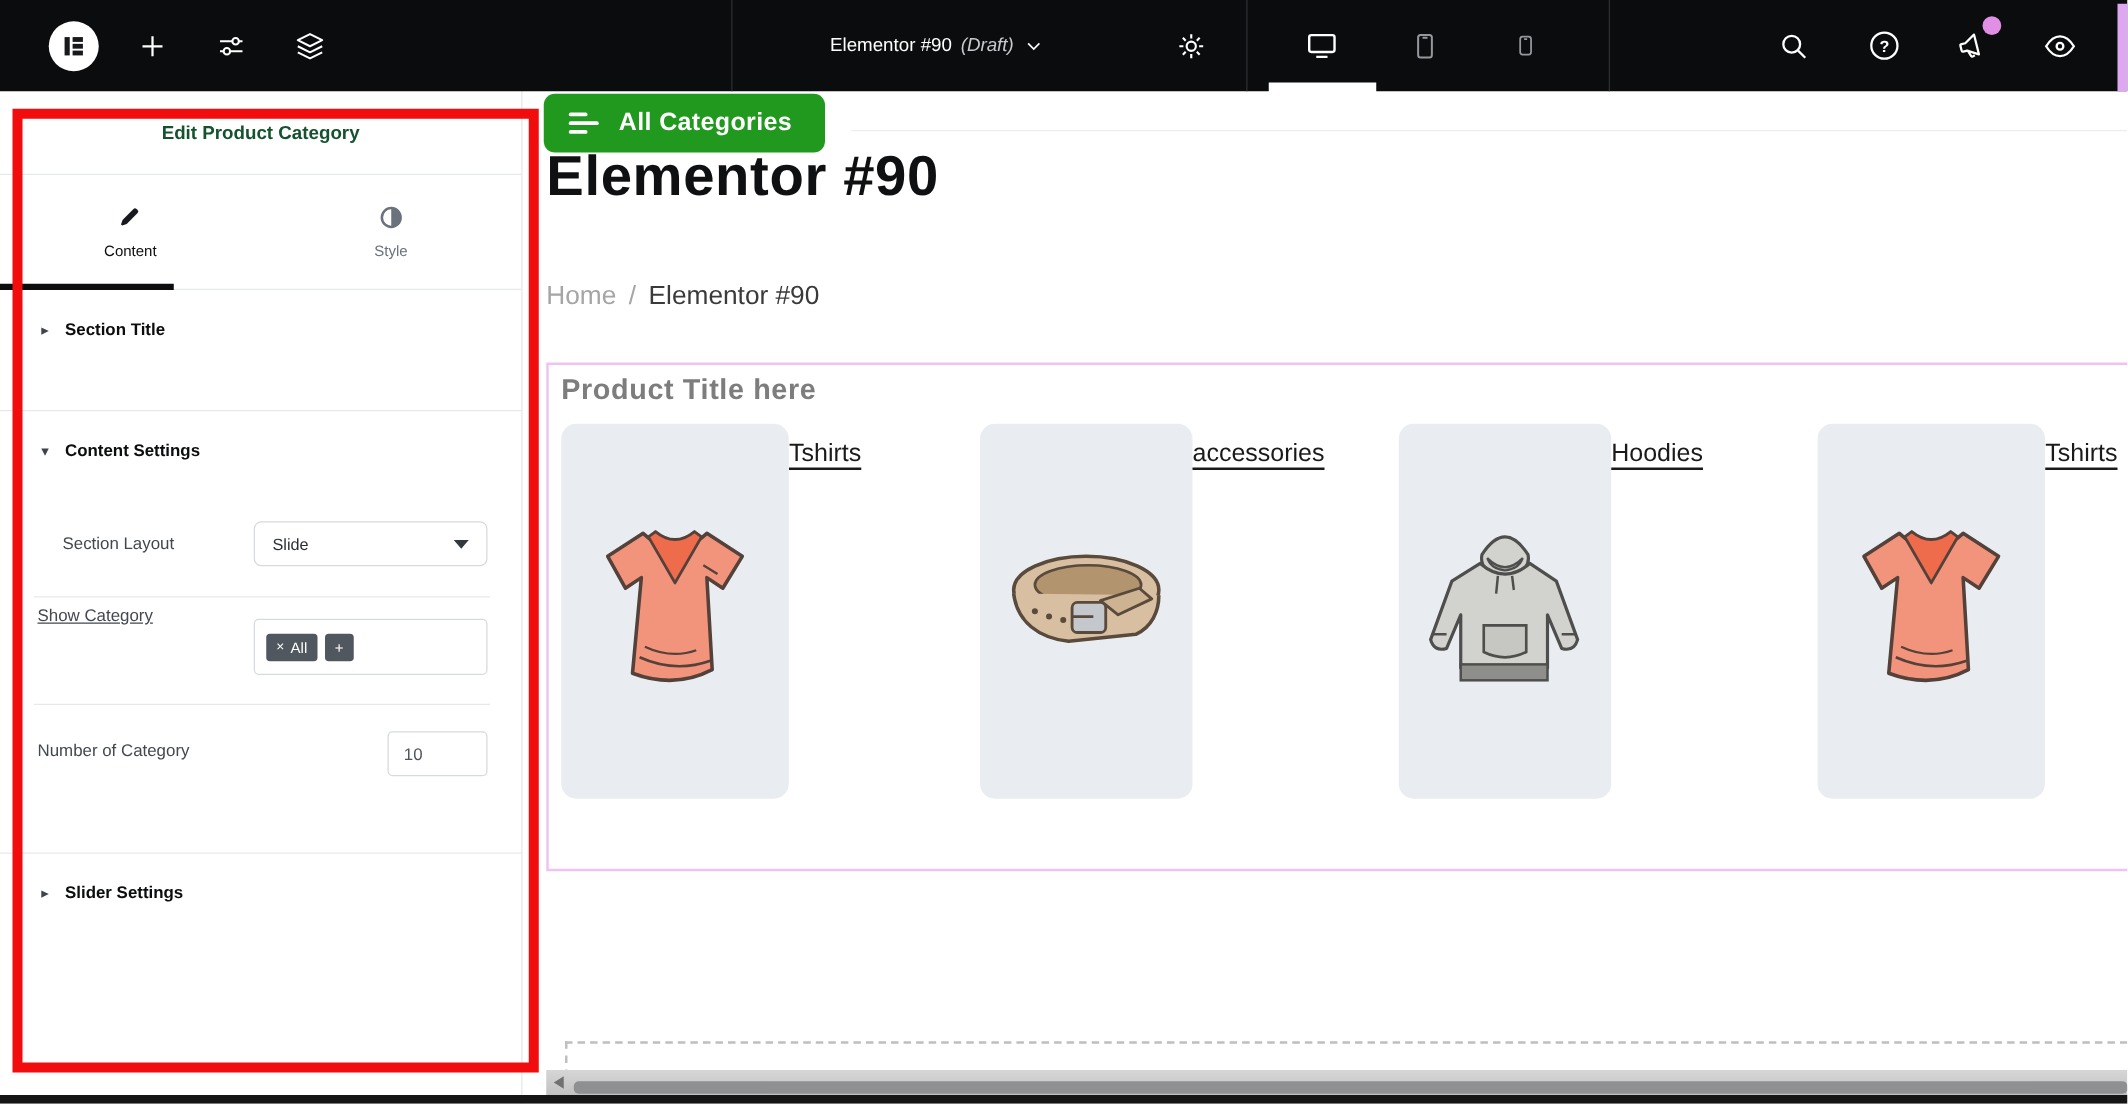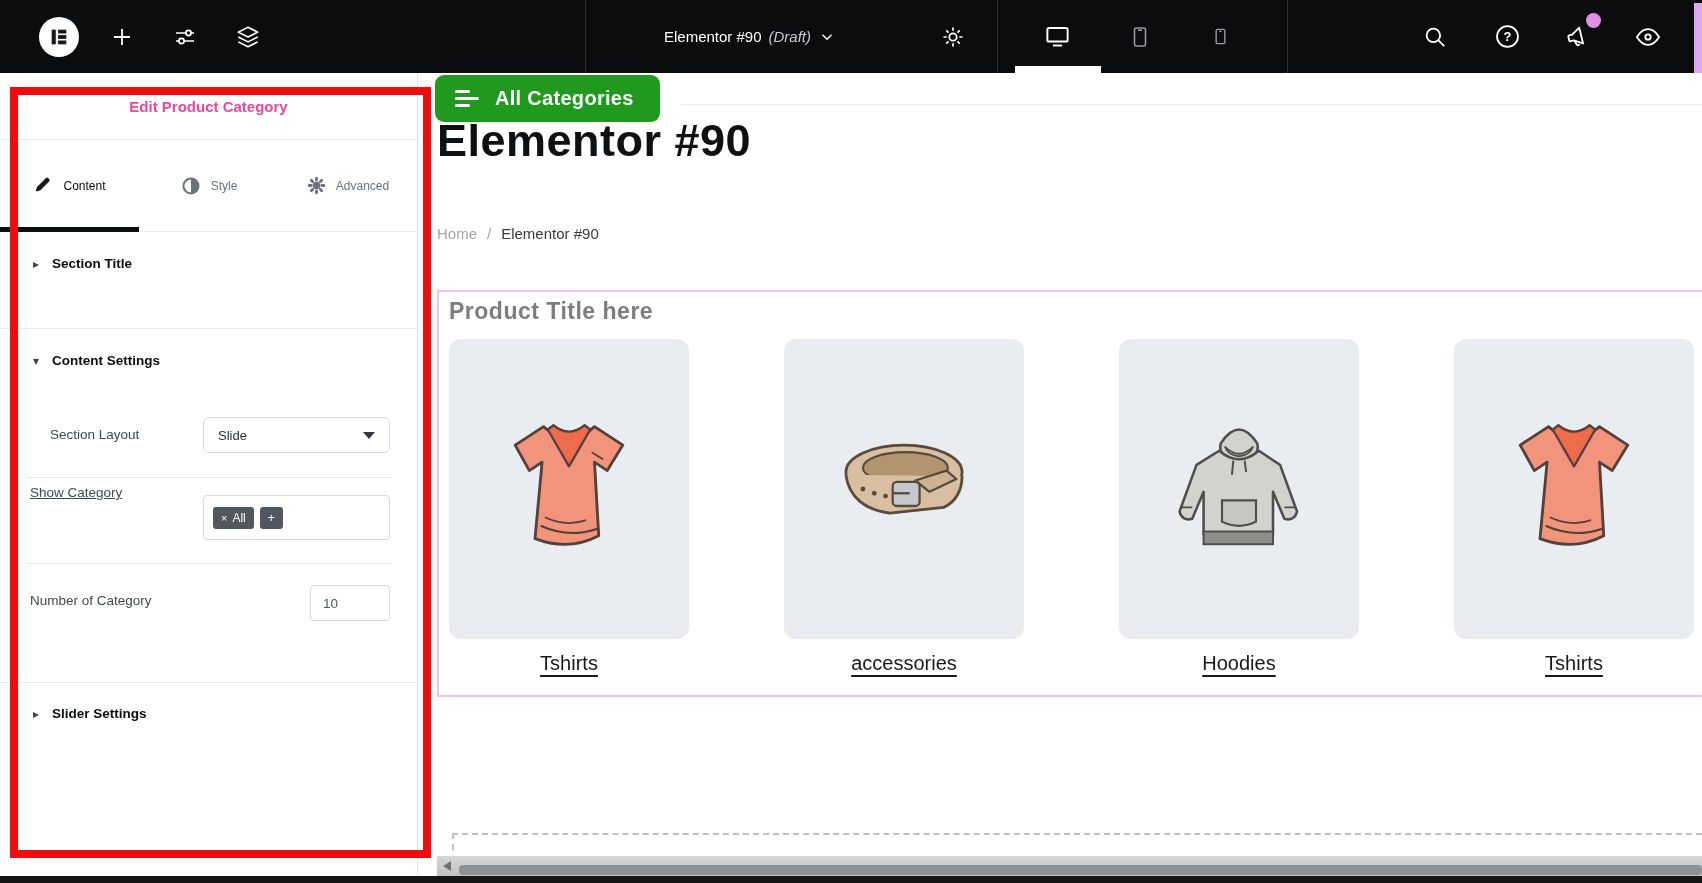--- a/index.html
+++ b/index.html
@@ -14,23 +14,23 @@
   .logo-circle { width:40px; height:40px; border-radius:50%; background:#fff; display:flex; align-items:center; justify-content:center; }
   .tb-title { color:#fff; font-size:15px; display:flex; align-items:center; gap:7px; }
   .tb-title .draft { font-style:italic; color:#c6c9cd; }
   .device-indicator { position:absolute; left:1015px; top:66px; width:86px; height:12px; background:#fff; z-index:22; }
   .pink-dot { position:absolute; left:1586px; top:13px; width:15px; height:15px; border-radius:50%; background:#e18fe4; z-index:23; }
   .pink-strip { position:absolute; left:1694px; top:3px; width:8px; height:70px; background:#dda8ef; z-index:40; }
 
   
   .panel { position:absolute; left:0; top:73px; width:418px; height:810px; background:#fff; border-right:1px solid #e4e7ea; z-index:5; }
   .panel-header { position:absolute; left:0; top:0; width:100%; height:67px; border-bottom:1px solid #e6e9ec;
-                  display:flex; align-items:center; justify-content:center; font-size:15px; font-weight:bold; color:#ec4899; }
+                  display:flex; align-items:center; justify-content:center; font-size:15px; font-weight:bold; color:#14532d; }
   .tabs { position:absolute; left:0; top:67px; width:100%; height:92px; border-bottom:1px solid #e6e9ec; display:flex; }
-  .tab { flex:1; display:flex; flex-direction:row; align-items:center; justify-content:center; gap:9px; cursor:pointer; }
+  .tab { flex:1; display:flex; flex-direction:column; align-items:center; justify-content:center; gap:9px; cursor:pointer; }
   .tab .tlabel { font-size:12px; color:#69727d; }
   .tab.active .tlabel { color:#0c0d0e; }
   .tab-underline { position:absolute; left:0; top:154px; width:139px; height:5px; background:#0c0d0e; }
   .acc-head { position:absolute; left:33px; display:flex; align-items:center; gap:13px; font-size:13.5px; font-weight:bold; color:#0c0d0e; cursor:pointer; }
   .acc-caret { font-size:12px; color:#40444a; font-weight:normal; }
   .sect-divider { position:absolute; left:0; width:418px; height:1px; background:#e6e9ec; }
   .ctl-divider { position:absolute; left:27px; width:365px; height:1px; background:#e6e9ec; }
   .ctl-label { position:absolute; left:30px; font-size:13.5px; color:#43484e; }
   .select-box { position:absolute; left:203px; width:187px; height:36px; border:1px solid #d5dadf; border-radius:6px;
                 display:flex; align-items:center; padding:0 14px; font-size:13px; color:#2b2e31; cursor:pointer; background:#fff; }
@@ -47,28 +47,28 @@
   .site-header-line { position:absolute; left:262px; top:31px; width:1021px; height:1px; background:#ededed; }
   .cat-btn { position:absolute; left:16px; top:2px; width:225px; height:47px; background:#21991f; border-radius:9px;
              display:flex; align-items:center; gap:16px; padding:0 20px; cursor:pointer; }
   .cat-btn-label { color:#fff; font-size:20px; font-weight:bold; letter-spacing:.3px; }
   .burger { display:flex; flex-direction:column; gap:4px; }
   .burger span { height:3px; background:#fff; border-radius:2px; }
   .burger .b1{width:15px;} .burger .b2{width:24px;} .burger .b3{width:15px; align-self:flex-start;}
   .nav { position:absolute; left:286px; top:2px; height:47px; display:flex; align-items:center; gap:41px; }
   .nav a { font-size:17px; color:#17191b; text-decoration:none; cursor:pointer; white-space:nowrap; }
   .page-h1 { position:absolute; left:18px; top:42px; font-size:45px; font-weight:bold; color:#0f1012; letter-spacing:.5px; }
-  .breadcrumb { position:absolute; left:18px; top:152px; font-size:15px; display:flex; gap:10px; }
+  .breadcrumb { position:absolute; left:18px; top:152px; font-size:21px; display:flex; gap:10px; }
   .breadcrumb .home { color:#a5a5a5; cursor:pointer; }
   .breadcrumb .sep  { color:#a5a5a5; }
   .breadcrumb .cur  { color:#3a3a3a; }
   .widget { position:absolute; left:18px; top:217px; width:1290px; height:407px; border:2px solid #eec3f4; background:#fff; }
   .widget-title { margin:6px 0 0 10px; font-size:23px; font-weight:bold; color:#7d7d7d; letter-spacing:.5px; }
   .cards { display:flex; gap:95px; margin:14px 0 0 10px; }
-  .card-wrap { width:240px; display:flex; flex-direction:column; align-items:center; cursor:pointer; }
+  .card-wrap { width:240px; display:flex; cursor:pointer; }
   .card { width:240px; height:300px; background:#e9edf1; border-radius:12px; display:flex; align-items:center; justify-content:center; }
   .card svg { width:170px; height:230px; }
   .card-label { margin-top:13px; font-size:20px; color:#1a1a1a; text-decoration:underline; text-underline-offset:5px; text-decoration-thickness:2px; }
   .drop-area { position:absolute; left:33px; top:760px; width:1260px; height:40px; border:2px dashed #bfbfbf; background:#fff; }
   .hscroll { position:absolute; left:18px; top:783px; width:1265px; height:20px; background:linear-gradient(#d6d6d6,#c2c2c2); z-index:8; }
   .hscroll-thumb { position:absolute; left:22px; bottom:1px; width:1243px; height:10px; background:#8e9092; border-radius:4px; cursor:pointer; }
   .hscroll-arrow { position:absolute; left:6px; top:5px; width:0; height:0; border-top:5px solid transparent; border-bottom:5px solid transparent; border-right:8px solid #6f7173; cursor:pointer; }
 
   
   .red-annotation { position:absolute; left:10px; top:87px; width:421px; height:771px; border:8px solid #f10d0d; z-index:50; pointer-events:none; }
@@ -191,29 +191,20 @@
             <path d="M3.2 17.8 4.6 13.6 14.6 3.6a2 2 0 0 1 2.8 0l1 1a2 2 0 0 1 0 2.8l-10 10-4.2 1.4z" fill="#17191c"></path>
           </svg>
         <span class="tlabel">Content</span>
       </div>
       <div class="tab">
         <svg width="22" height="22" viewBox="0 0 24 24">
             <circle cx="12" cy="12" r="8.2" fill="none" stroke="#69727d" stroke-width="2.2"></circle>
             <path d="M12 3.8a8.2 8.2 0 0 1 0 16.4z" fill="#69727d"></path>
           </svg>
         <span class="tlabel">Style</span>
-      </div>
-      <div class="tab">
-        <svg width="21" height="21" viewBox="0 0 24 24">
-            <circle cx="12" cy="12" r="4.2" fill="#69727d"></circle>
-            <g stroke="#69727d" stroke-width="3.2" stroke-linecap="round">
-              <path d="M12 3.6v2.3M12 18.1v2.3M3.6 12h2.3M18.1 12h2.3M6.1 6.1l1.6 1.6M16.3 16.3l1.6 1.6M17.9 6.1l-1.6 1.6M7.7 16.3l-1.6 1.6"></path>
-            </g>
-          </svg>
-        <span class="tlabel">Advanced</span>
       </div>
     </div>
     <div class="tab-underline"></div>
 
     <div class="acc-head" style="top:183px;">
       <span class="acc-caret">▸</span>
       <span>Section Title</span>
     </div>
     <div class="sect-divider" style="top:255px;"></div>
 

